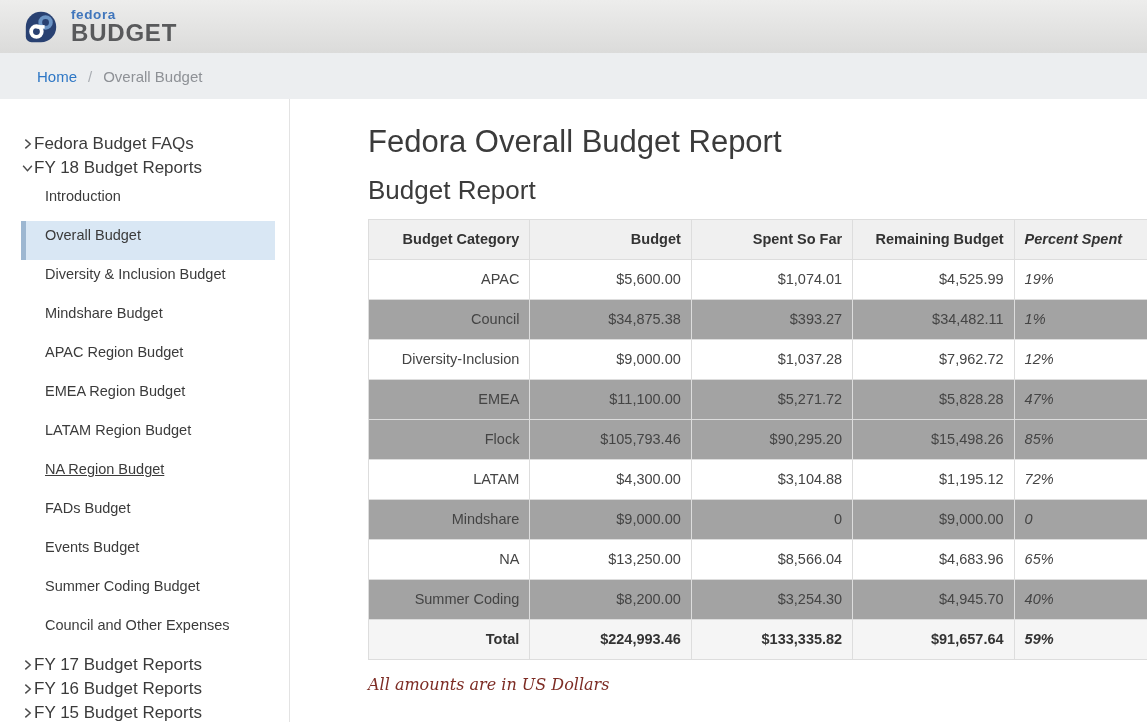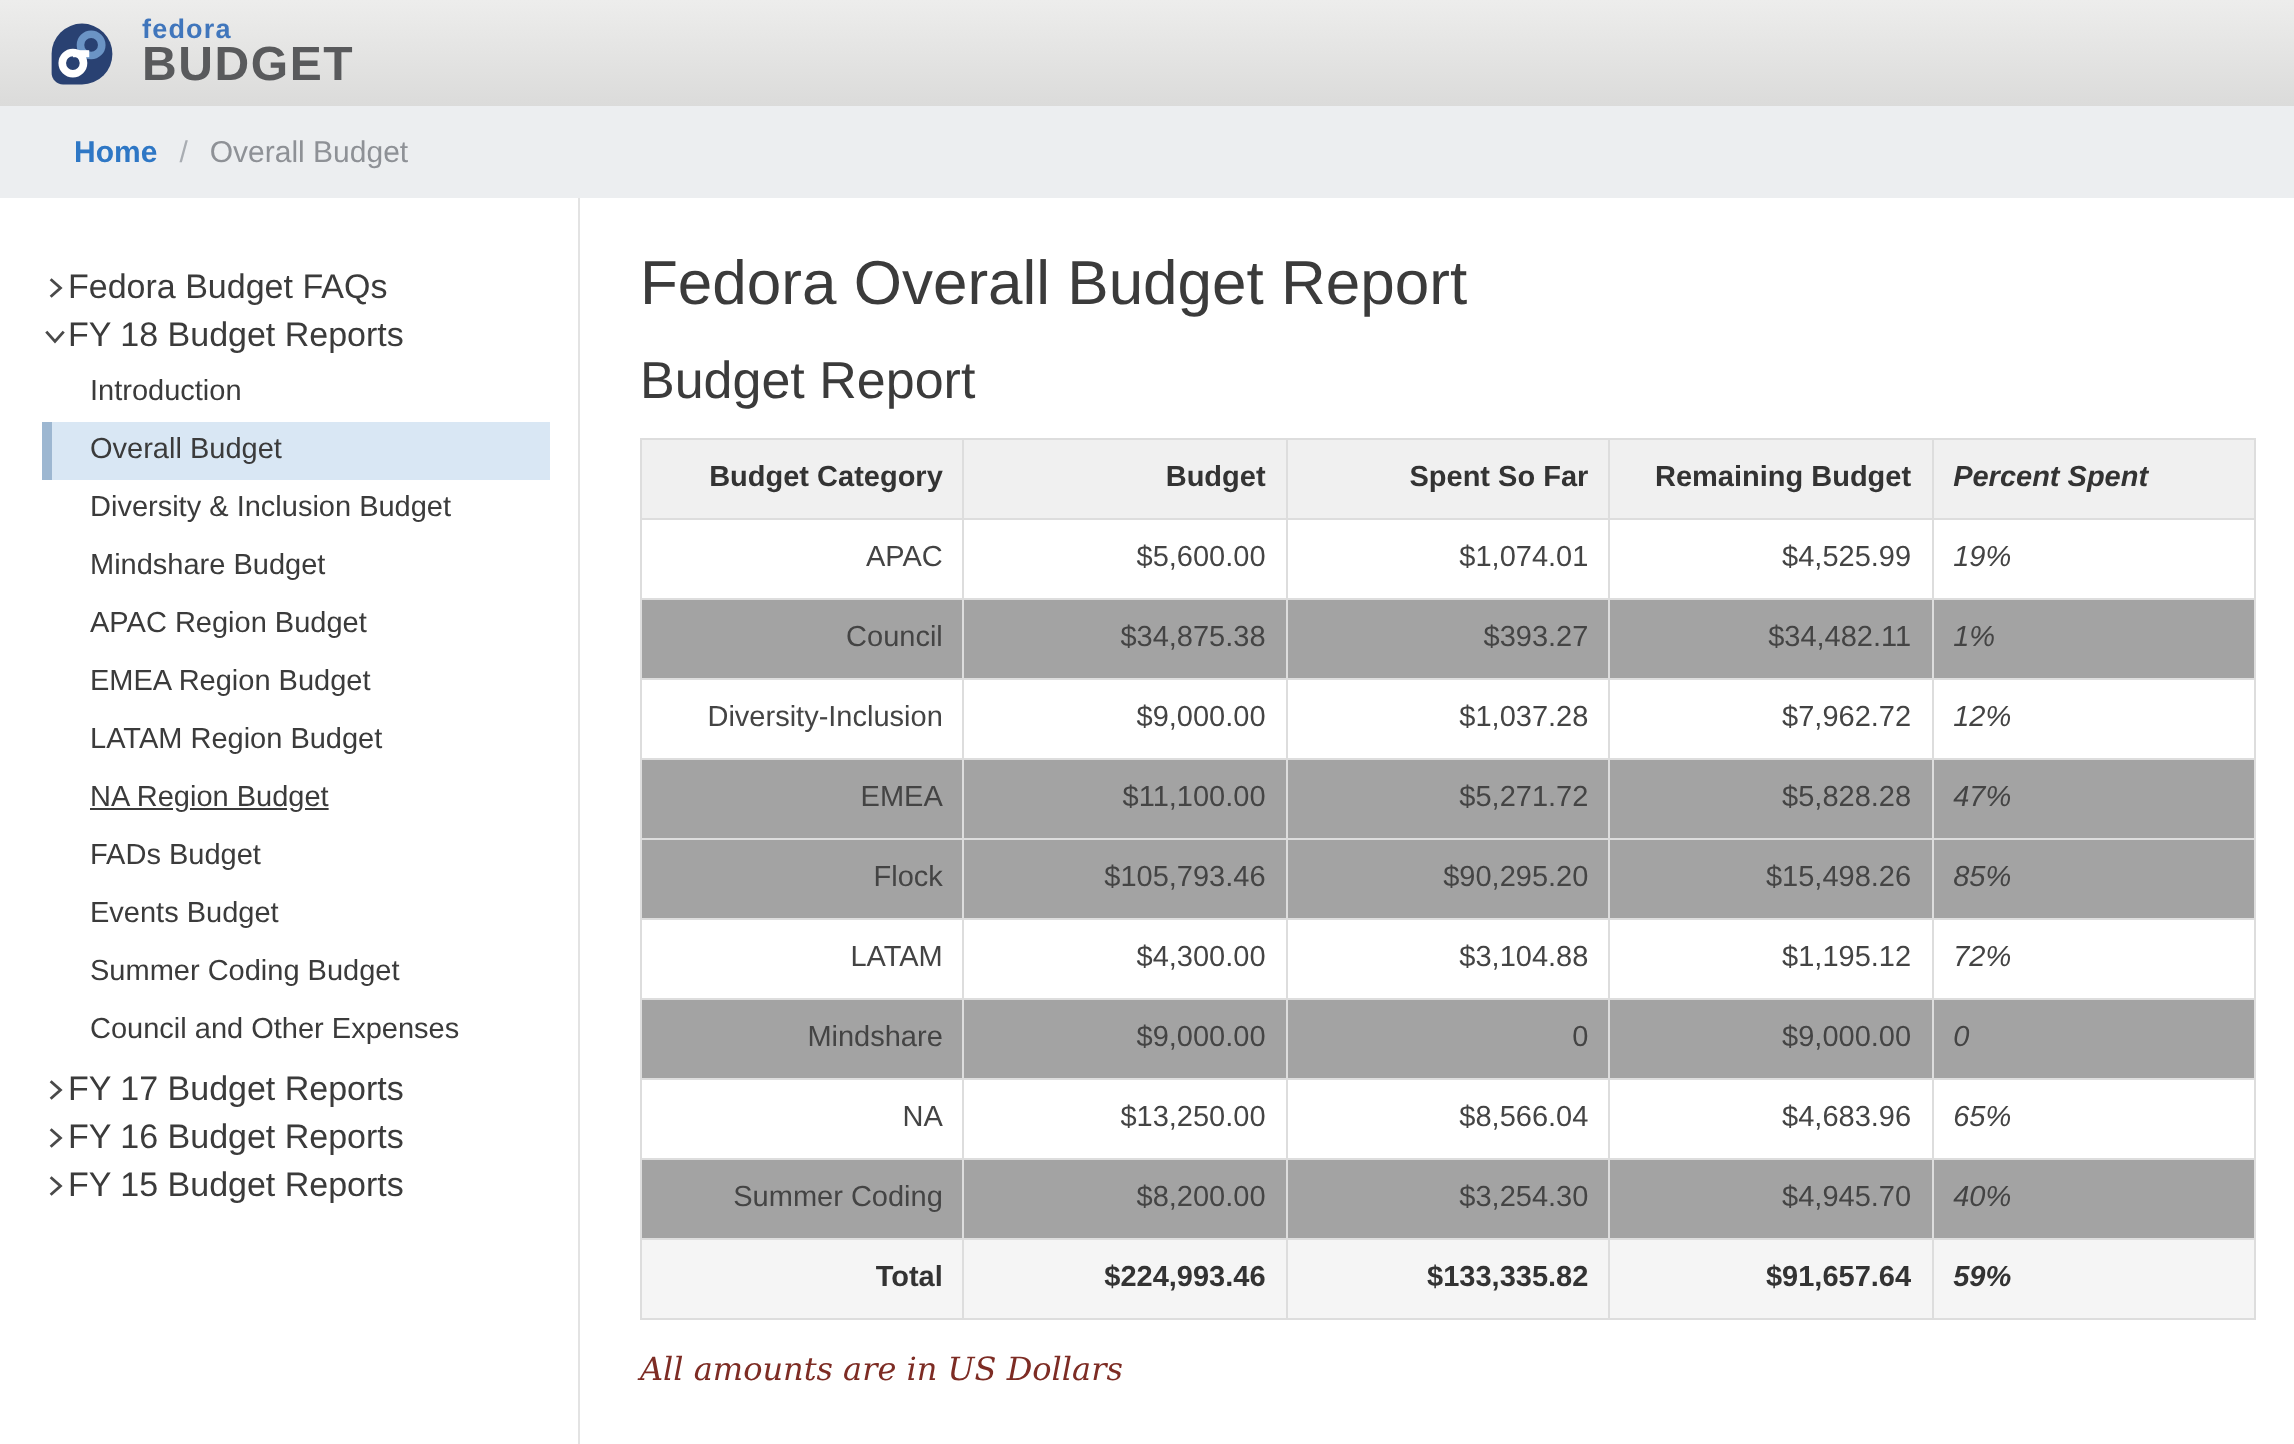--- a/index.html
+++ b/index.html
@@ -38,26 +38,26 @@
 
   
   .breadcrumb-bar {
     height: 46px;
     background: #eceef0;
     display: flex;
     align-items: center;
     padding-left: 37px;
     font-size: 15px;
   }
-  .crumb-home { color: #2e77c5; text-decoration: none; cursor: pointer; font-weight: bold; }
+  .crumb-home { color: #2e77c5; text-decoration: none; cursor: pointer; }
   .crumb-sep { color: #a9adb2; margin: 0 11px; }
   .crumb-current { color: #8e9196; }
 
   
-  .content { display: flex; height: 623px; }
+  .content { display: flex; height: 623px; gap: 48px; }
 
   
   .sidebar {
     width: 290px;
     min-width: 290px;
     border-right: 1px solid #e3e3e3;
     padding: 33px 0 0 22px;
   }
   .nav-section {
     display: flex;
@@ -66,21 +66,21 @@
     color: #3b3b3b;
     padding: 1px 0;
     line-height: 22px;
     cursor: pointer;
   }
   .nav-section .chev { width: 12px; display: inline-flex; align-items: center; }
   .nav-sub {
     font-size: 14.5px;
     color: #3b3b3b;
     line-height: 17px;
-    padding: 6px 8px 6px 19px;
+    padding: 6px 8px 16px 19px;
     border-left: 5px solid transparent;
     margin: 0 14px 0 -1px;
     cursor: pointer;
   }
   .nav-sub.active { background: #d9e7f4; border-left-color: #9db7d1; }
   .nav-sub.underlined { text-decoration: underline; }
   .nav-list { margin: 2px 0 3px 0; }
 
   
   main { flex: 1; padding: 0 19px 0 30px; }

